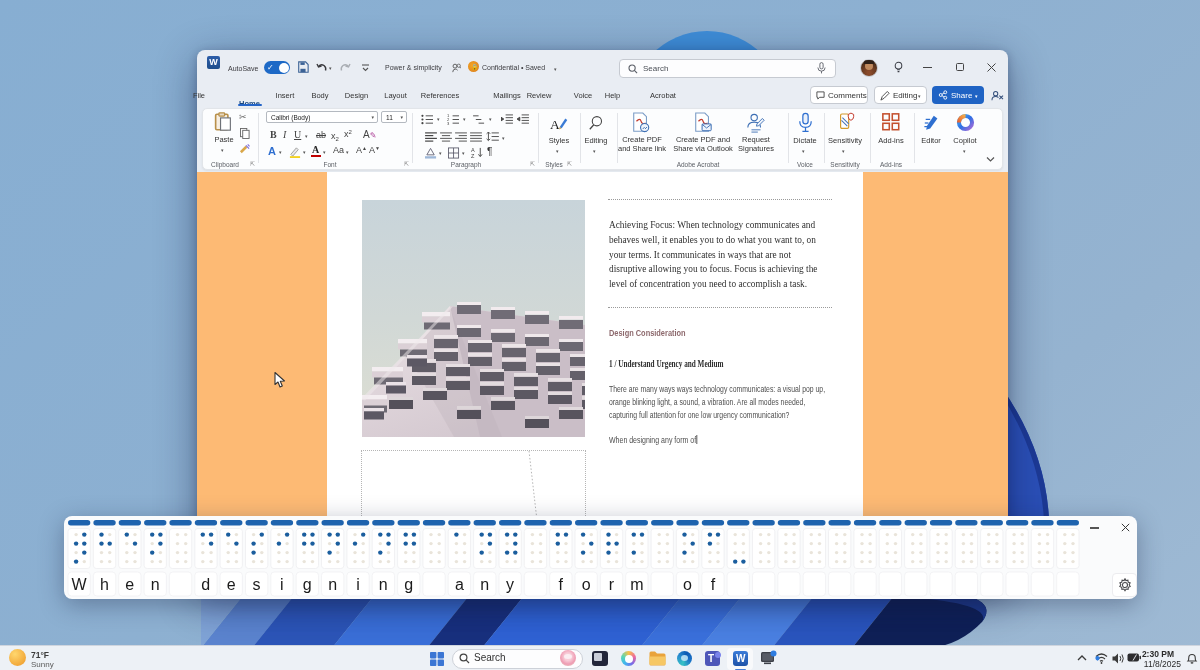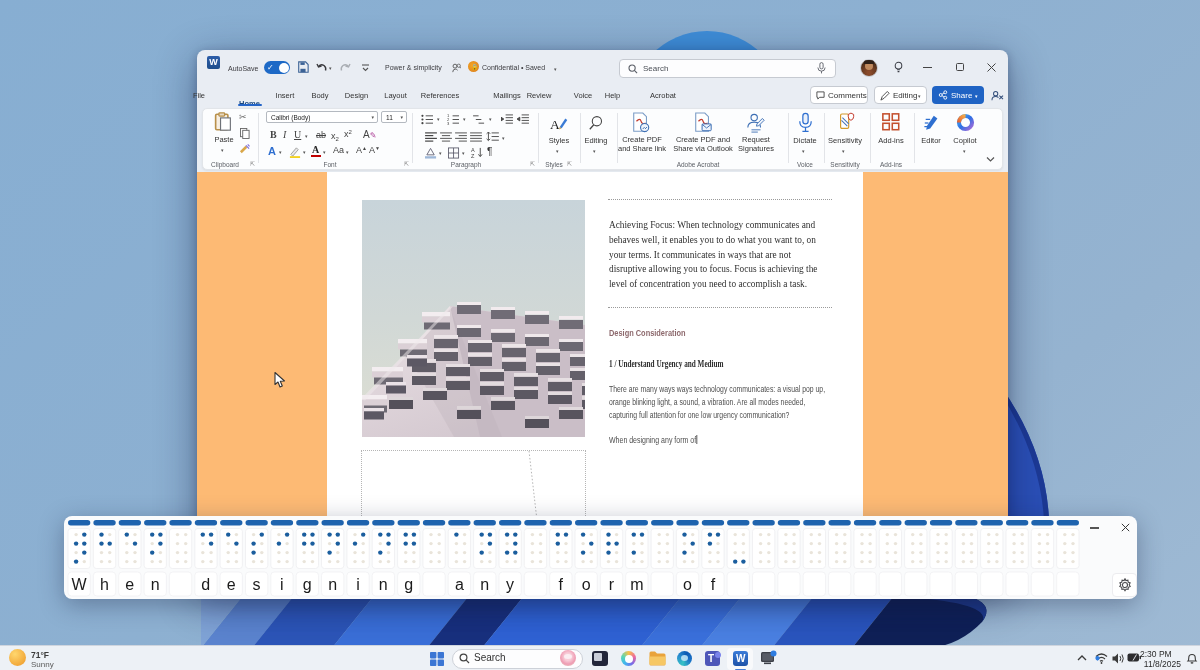--- a/index.html
+++ b/index.html
@@ -1087,21 +1087,21 @@
       </svg>
   <svg class="abs" style="left:1112px;top:6.5px" width="12" height="11" viewBox="0 0 12 11">
         <path d="M0.5 3.5 h2.5 l3-3 v10 l-3-3 h-2.5 z" fill="#3a3a3a"></path>
         <path d="M8 3 q1.5 2.5 0 5 M10 1.5 q2.5 4 0 8" fill="none" stroke="#3a3a3a" stroke-width="1"></path>
       </svg>
   <svg class="abs" style="left:1127px;top:7px" width="14" height="9" viewBox="0 0 14 9">
         <rect x="0.5" y="0.5" width="11.5" height="8" rx="2" fill="#2c2c2e"></rect>
         <rect x="12.5" y="2.8" width="1.5" height="3.4" rx="0.7" fill="#2c2c2e"></rect>
         <path d="M9.5 1.5 l-3.5 6" stroke="#eef2f7" stroke-width="0.9"></path>
       </svg>
-  <div class="abs" style="left:1140px;top:3px;width:34px;font-size:8.5px;color:#2a2a2a;">2:30 PM</div>
+  <div class="abs" style="left:1140px;top:3px;width:34px;text-align:right;font-size:8.5px;color:#2a2a2a;font-weight:bold;">2:30 PM</div>
   <div class="abs" style="left:1139px;top:13px;width:42px;text-align:right;font-size:8.5px;color:#2a2a2a;">11/8/2025</div>
   <svg class="abs" style="left:1186px;top:6px" width="12" height="13" viewBox="0 0 12 13">
         <path d="M2 9 q0.8-0.8 0.8-3.5 q0-3 3.2-3 q3.2 0 3.2 3 q0 2.7 0.8 3.5 z" fill="none" stroke="#3a3a3a" stroke-width="1.1"></path>
         <path d="M4.8 10.5 q1.2 1.2 2.4 0" fill="none" stroke="#3a3a3a" stroke-width="1.1"></path>
       </svg>
 </div>
 
 <svg class="abs" style="left:274px;top:372px" width="13" height="17" viewBox="0 0 13 17">
       <path d="M1 0.5 L1 12.5 L4 10 L6 15 L8.3 14 L6.3 9.3 L10.5 9 Z" fill="#fff" stroke="#333" stroke-width="1.1" stroke-linejoin="round"></path>
     </svg>

